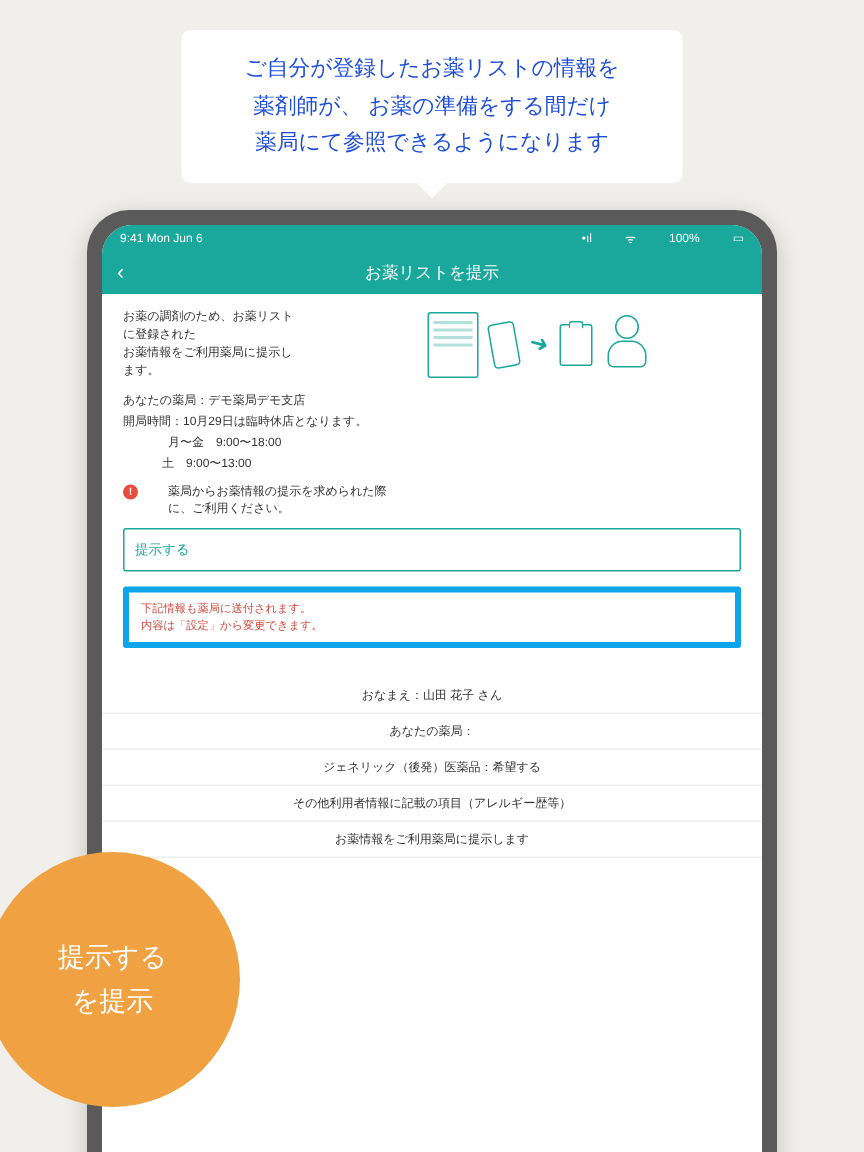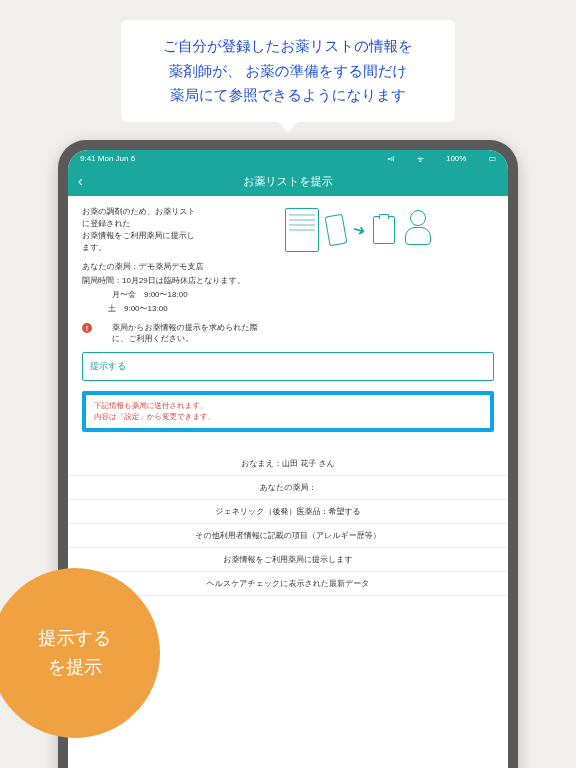--- a/index.html
+++ b/index.html
@@ -162,21 +162,20 @@
         <div>下記情報も薬局に送付されます。</div>
         <div>内容は「設定」から変更できます。</div>
       </div>
 
       <div class="data-list">
         <div class="data-row">おなまえ：山田 花子 さん</div>
         <div class="data-row">あなたの薬局：</div>
         <div class="data-row">ジェネリック（後発）医薬品：希望する</div>
         <div class="data-row">その他利用者情報に記載の項目（アレルギー歴等）</div>
         <div class="data-row">お薬情報をご利用薬局に提示します</div>
-        <div class="data-row">ヘルスケアチェックに表示された最新データ</div>
       </div>
 
     </div>
 
     <div class="tab-bar">
       <div class="tab-item">
         <span class="ic">📖</span>
         <span>お薬手帳</span>
       </div>
       <div class="tab-item">

